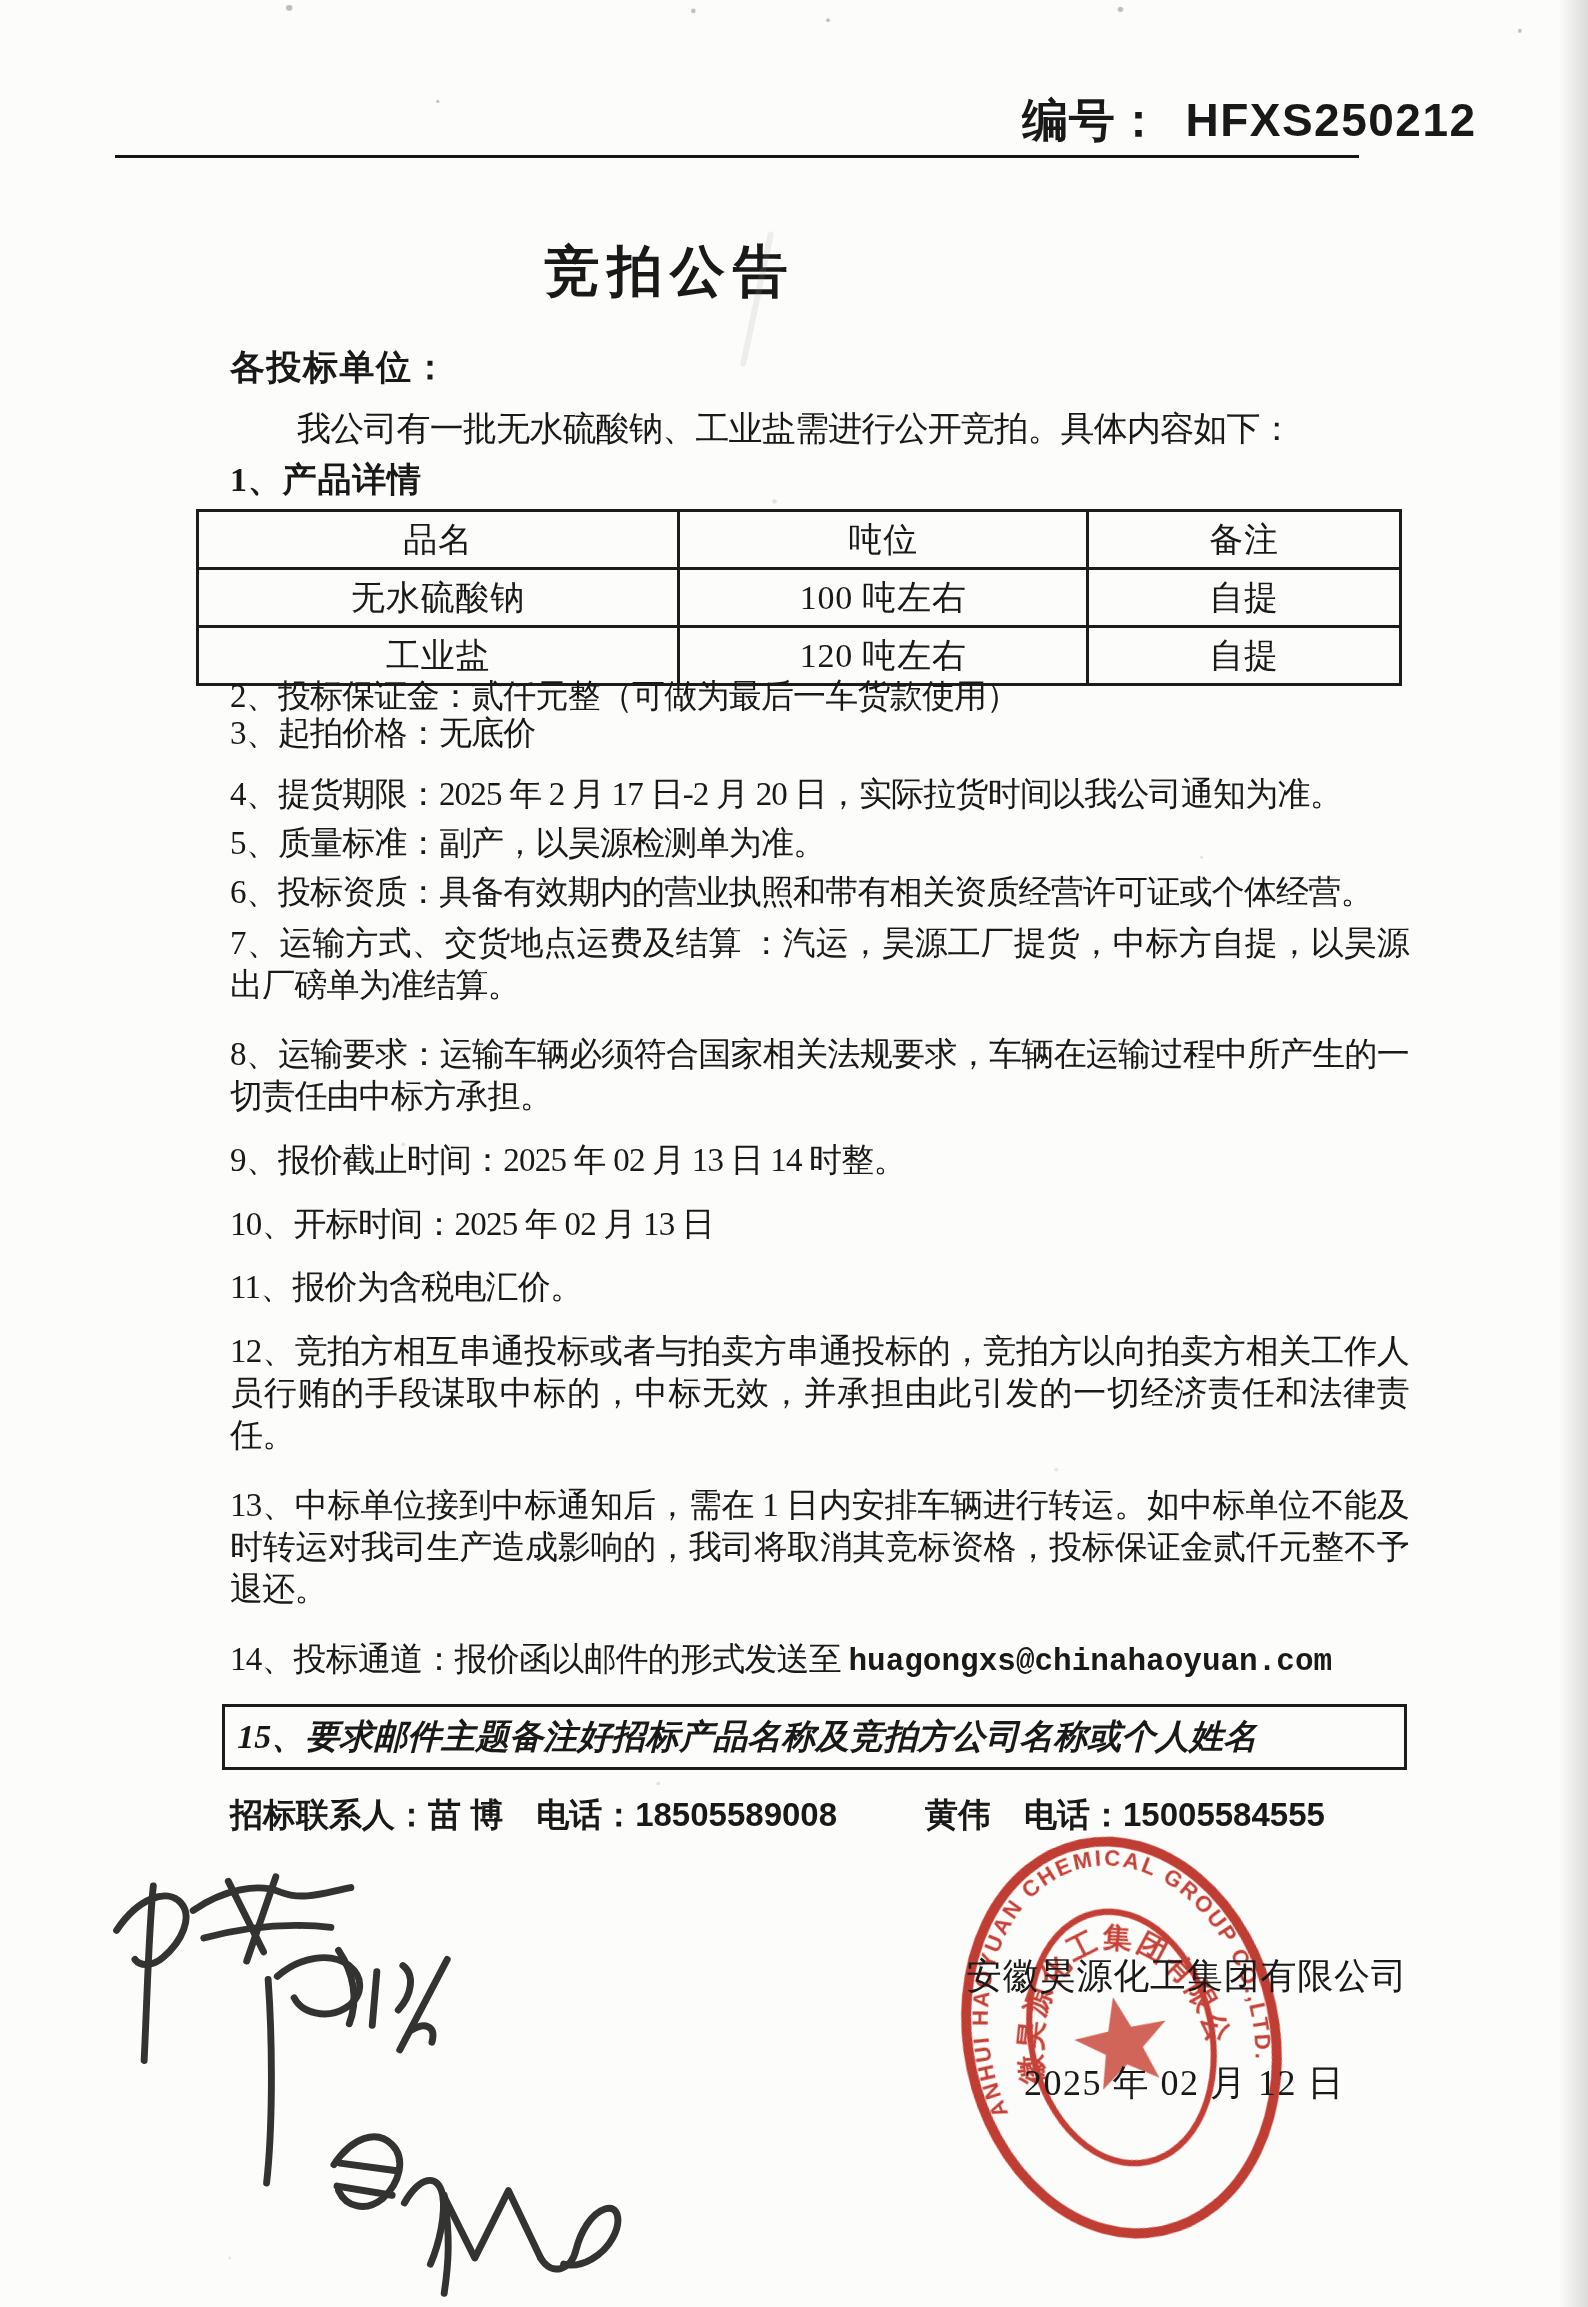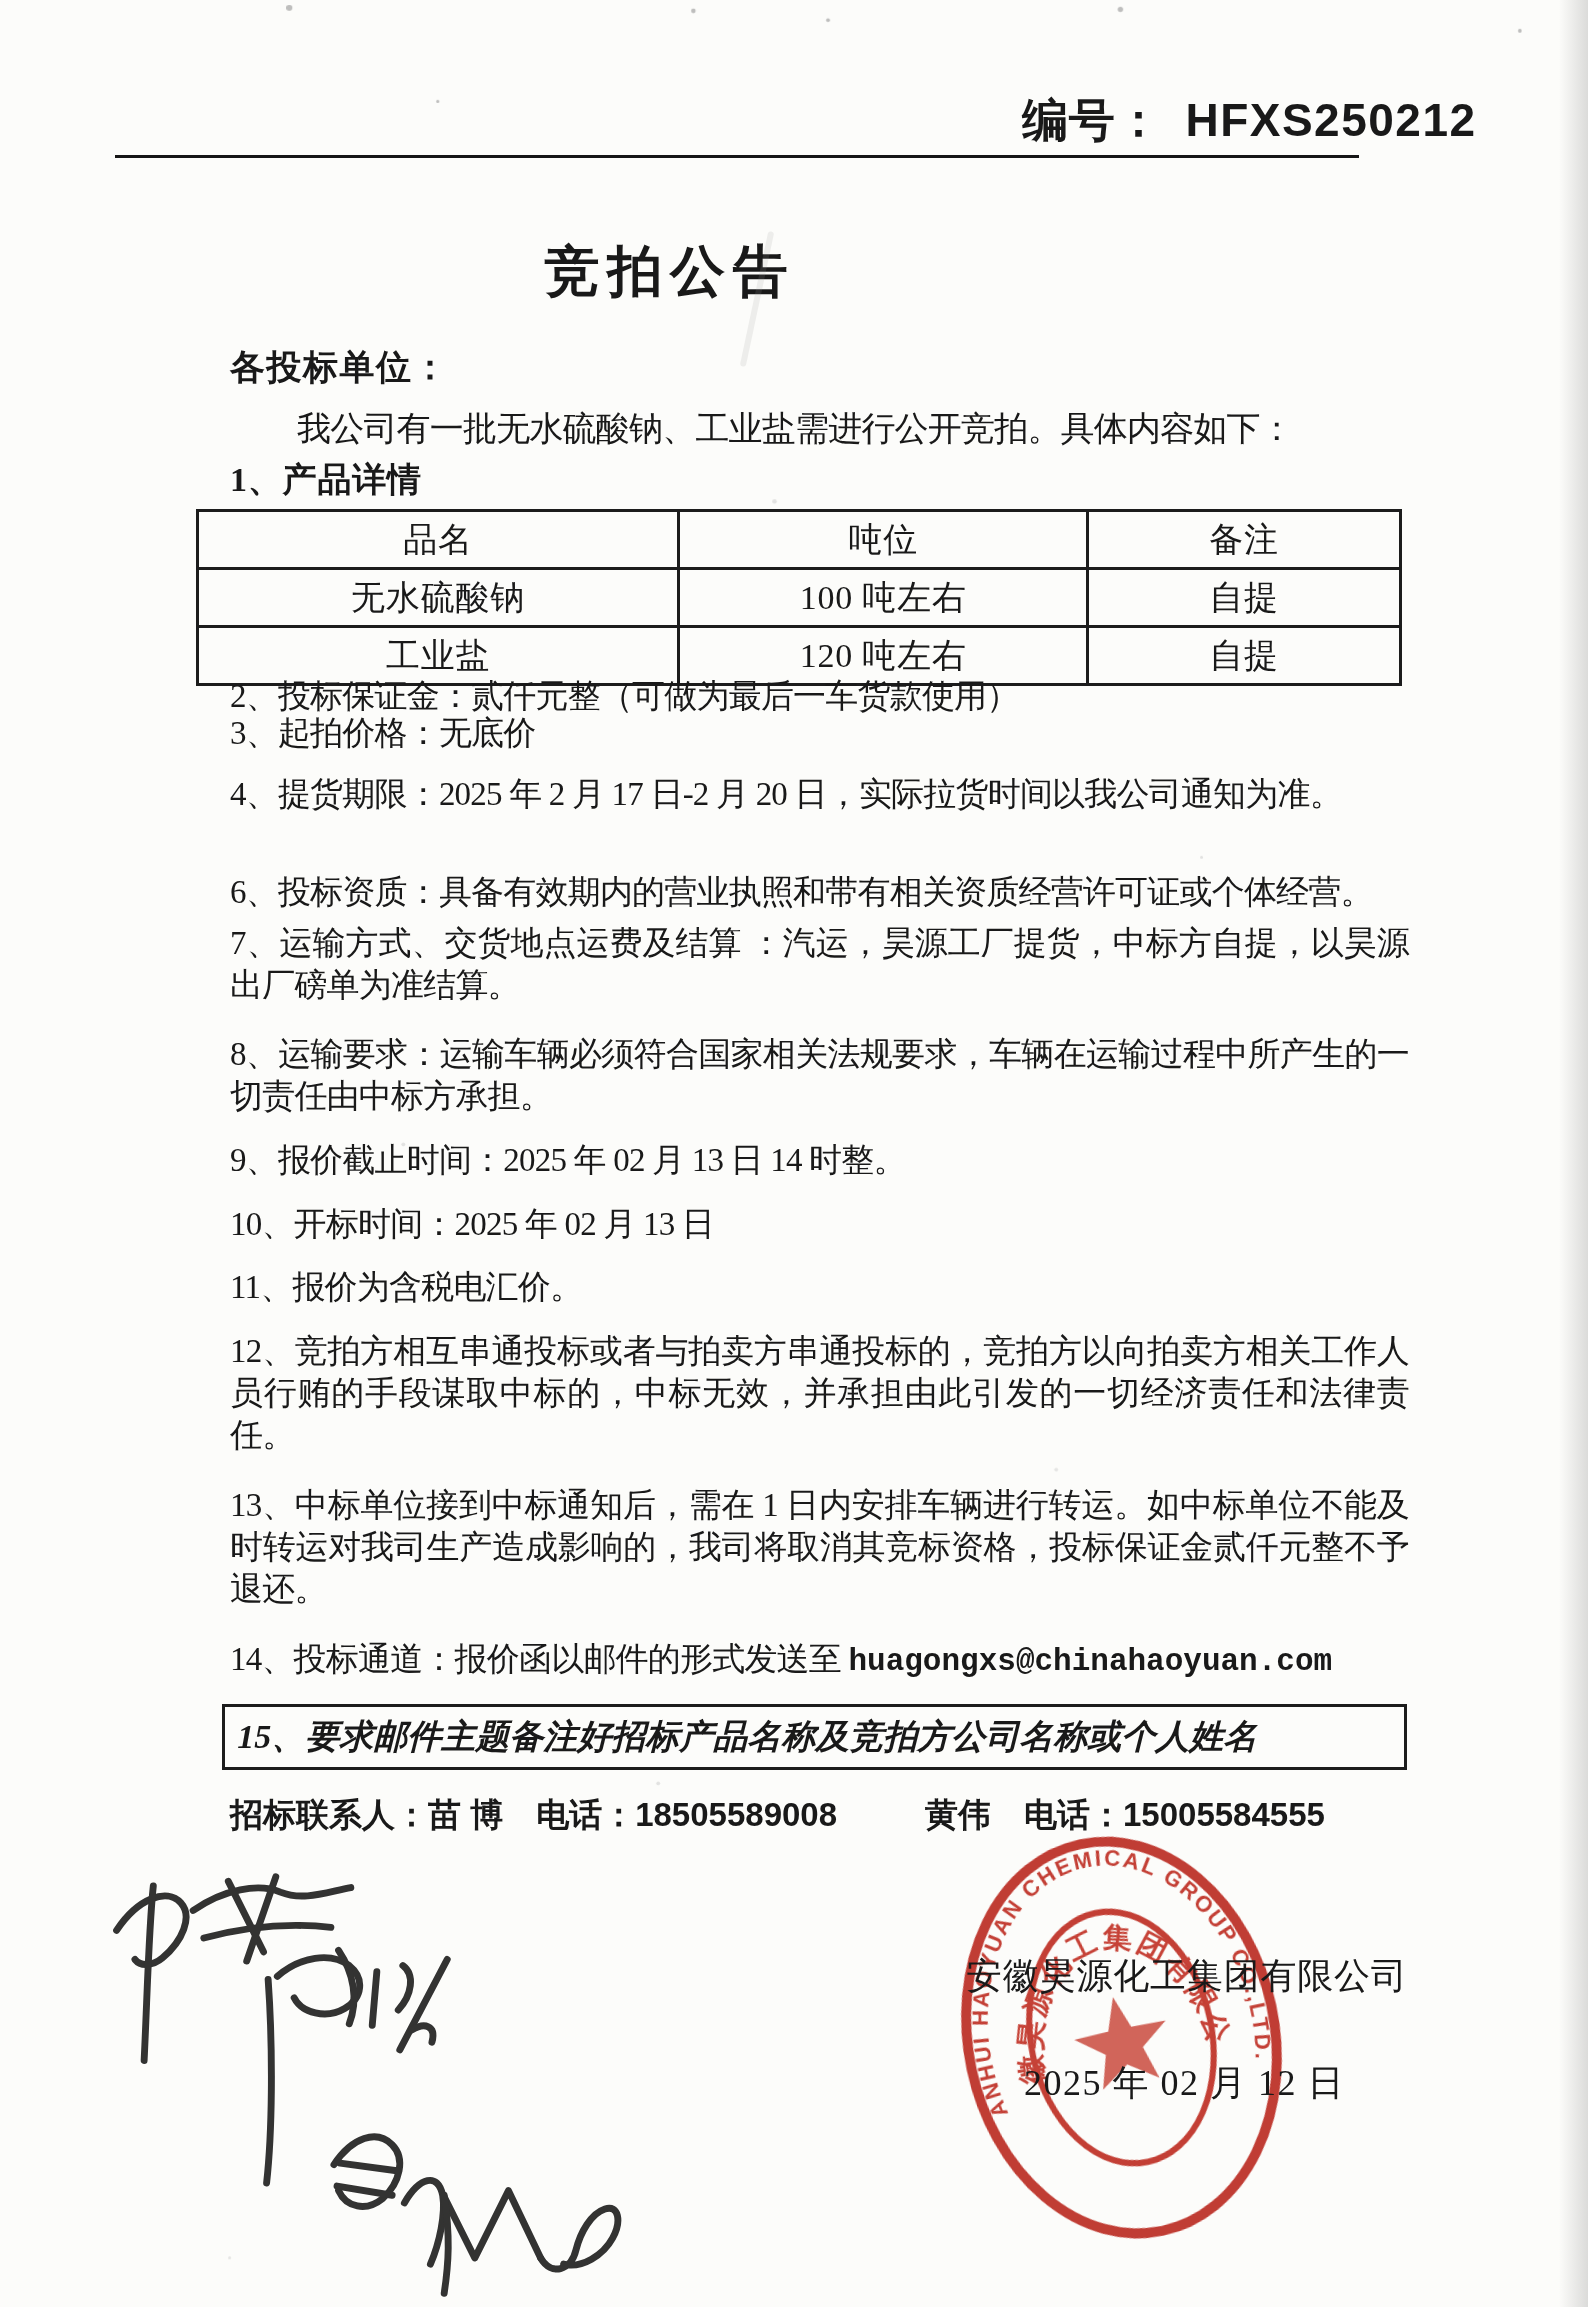--- a/index.html
+++ b/index.html
@@ -85,20 +85,21 @@
       <td>工业盐</td>
       <td>120 吨左右</td>
       <td>自提</td>
     </tr>
   </tbody>
     </table>
 
   <div class="item" style="top:675px">2、投标保证金：贰仟元整（可做为最后一车货款使用）</div>
   <div class="item" style="top:712px">3、起拍价格：无底价</div>
   <div class="item" style="top:773px">4、提货期限：2025 年 2 月 17 日-2 月 20 日，实际拉货时间以我公司通知为准。</div>
+  <div class="item" style="top:822px">5、质量标准：副产，以昊源检测单为准。</div>
   <div class="item" style="top:871px">6、投标资质：具备有效期内的营业执照和带有相关资质经营许可证或个体经营。</div>
   <div class="item" style="top:922px">7、运输方式、交货地点运费及结算 ：汽运，昊源工厂提货，中标方自提，以昊源出厂磅单为准结算。</div>
   <div class="item" style="top:1033px">8、运输要求：运输车辆必须符合国家相关法规要求，车辆在运输过程中所产生的一切责任由中标方承担。</div>
   <div class="item" style="top:1139px">9、报价截止时间：2025 年 02 月 13 日 14 时整。</div>
   <div class="item" style="top:1203px">10、开标时间：2025 年 02 月 13 日</div>
   <div class="item" style="top:1266px">11、报价为含税电汇价。</div>
   <div class="item" style="top:1330px">12、竞拍方相互串通投标或者与拍卖方串通投标的，竞拍方以向拍卖方相关工作人员行贿的手段谋取中标的，中标无效，并承担由此引发的一切经济责任和法律责任。</div>
   <div class="item" style="top:1484px">13、中标单位接到中标通知后，需在 1 日内安排车辆进行转运。如中标单位不能及时转运对我司生产造成影响的，我司将取消其竞标资格，投标保证金贰仟元整不予退还。</div>
   <div class="item" style="top:1638px"><span>14、投标通道：报价函以邮件的形式发送至 </span><span class="mono">huagongxs@chinahaoyuan.com</span></div>
 

